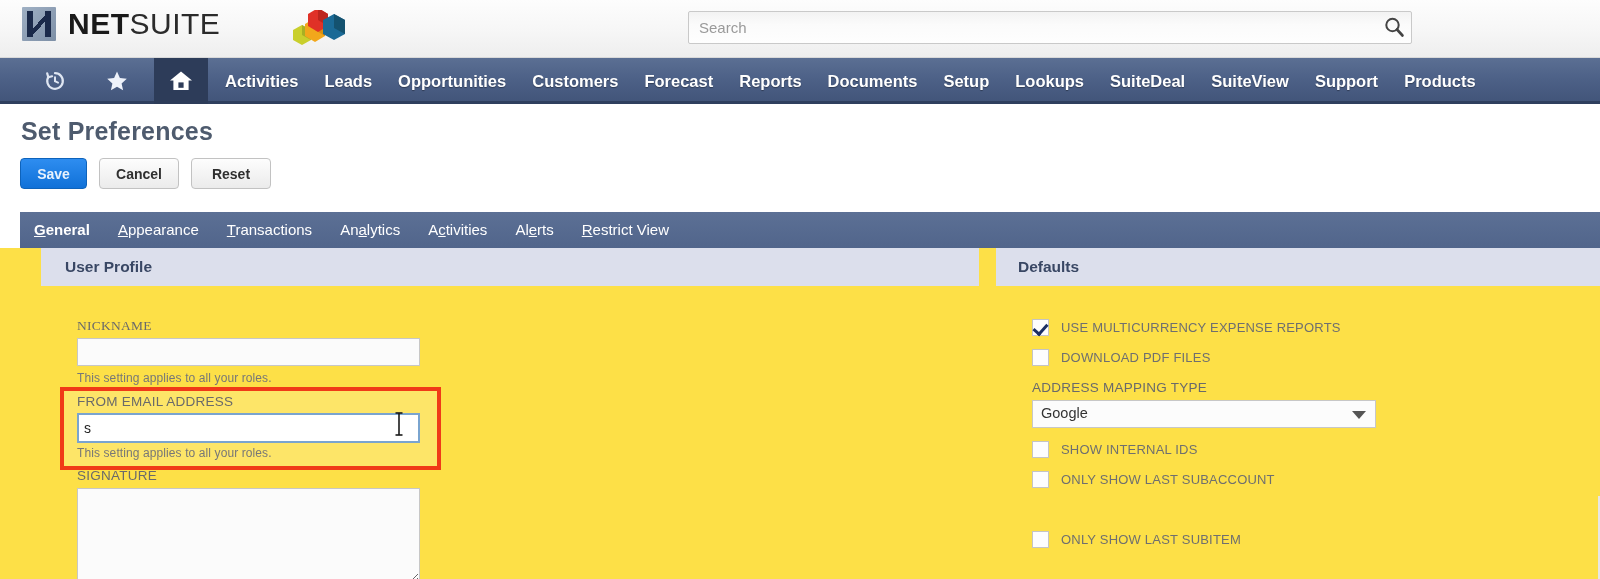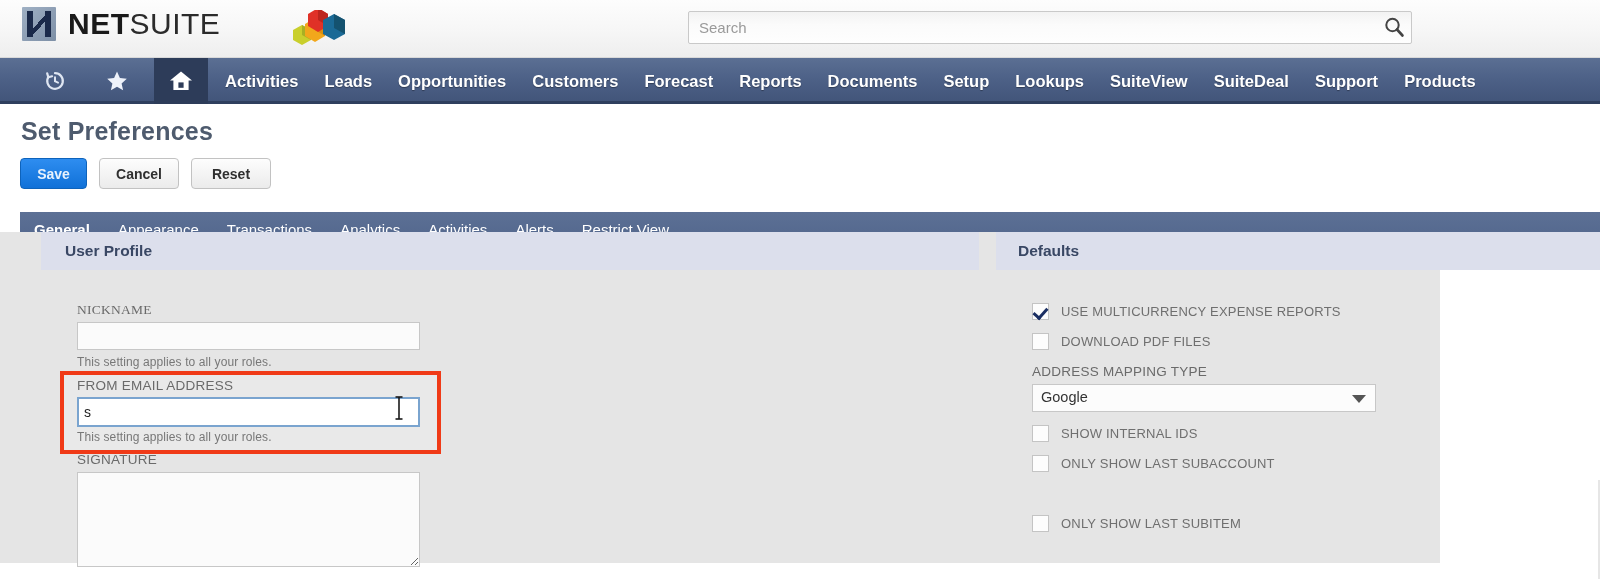--- a/index.html
+++ b/index.html
@@ -136,23 +136,23 @@
   .tab.active::after {
     content: ""; position: absolute;
     left: 50%; margin-left: -7px; bottom: -8px;
     border-left: 7px solid transparent;
     border-right: 7px solid transparent;
     border-top: 8px solid #ffffff;
   }
 
   
   #body-area {
-    position: absolute; left: 0; top: 232px;
-    width: 1440px; height: 331px;
-    background: #e5e5e5;
+    position: absolute; left: 0; top: 248px;
+    width: 1600px; height: 331px;
+    background: #fde047;
   }
   .panel { position: absolute; top: 0; }
   #panel-left  { left: 41px;  width: 938px; }
   #panel-right { left: 996px; width: 604px; }
 
   .panel-head {
     height: 38px; background: #dcdfec;
     display: flex; align-items: center;
     padding-left: 24px;
     font-size: 15.5px; font-weight: bold; color: #394764;
@@ -304,22 +304,22 @@
   <div id="navlinks">
     <span class="navlink">Activities</span>
     <span class="navlink">Leads</span>
     <span class="navlink">Opportunities</span>
     <span class="navlink">Customers</span>
     <span class="navlink">Forecast</span>
     <span class="navlink">Reports</span>
     <span class="navlink">Documents</span>
     <span class="navlink">Setup</span>
     <span class="navlink">Lookups</span>
+    <span class="navlink">SuiteDeal</span>
     <span class="navlink">SuiteView</span>
-    <span class="navlink">SuiteDeal</span>
     <span class="navlink">Support</span>
     <span class="navlink">Products</span>
   </div>
 </div>
 
 <div id="page-title">Set Preferences</div>
 
 <div id="btnrow">
   <div class="btn" id="btn-save">Save</div>
   <div class="btn btn-grey">Cancel</div>

